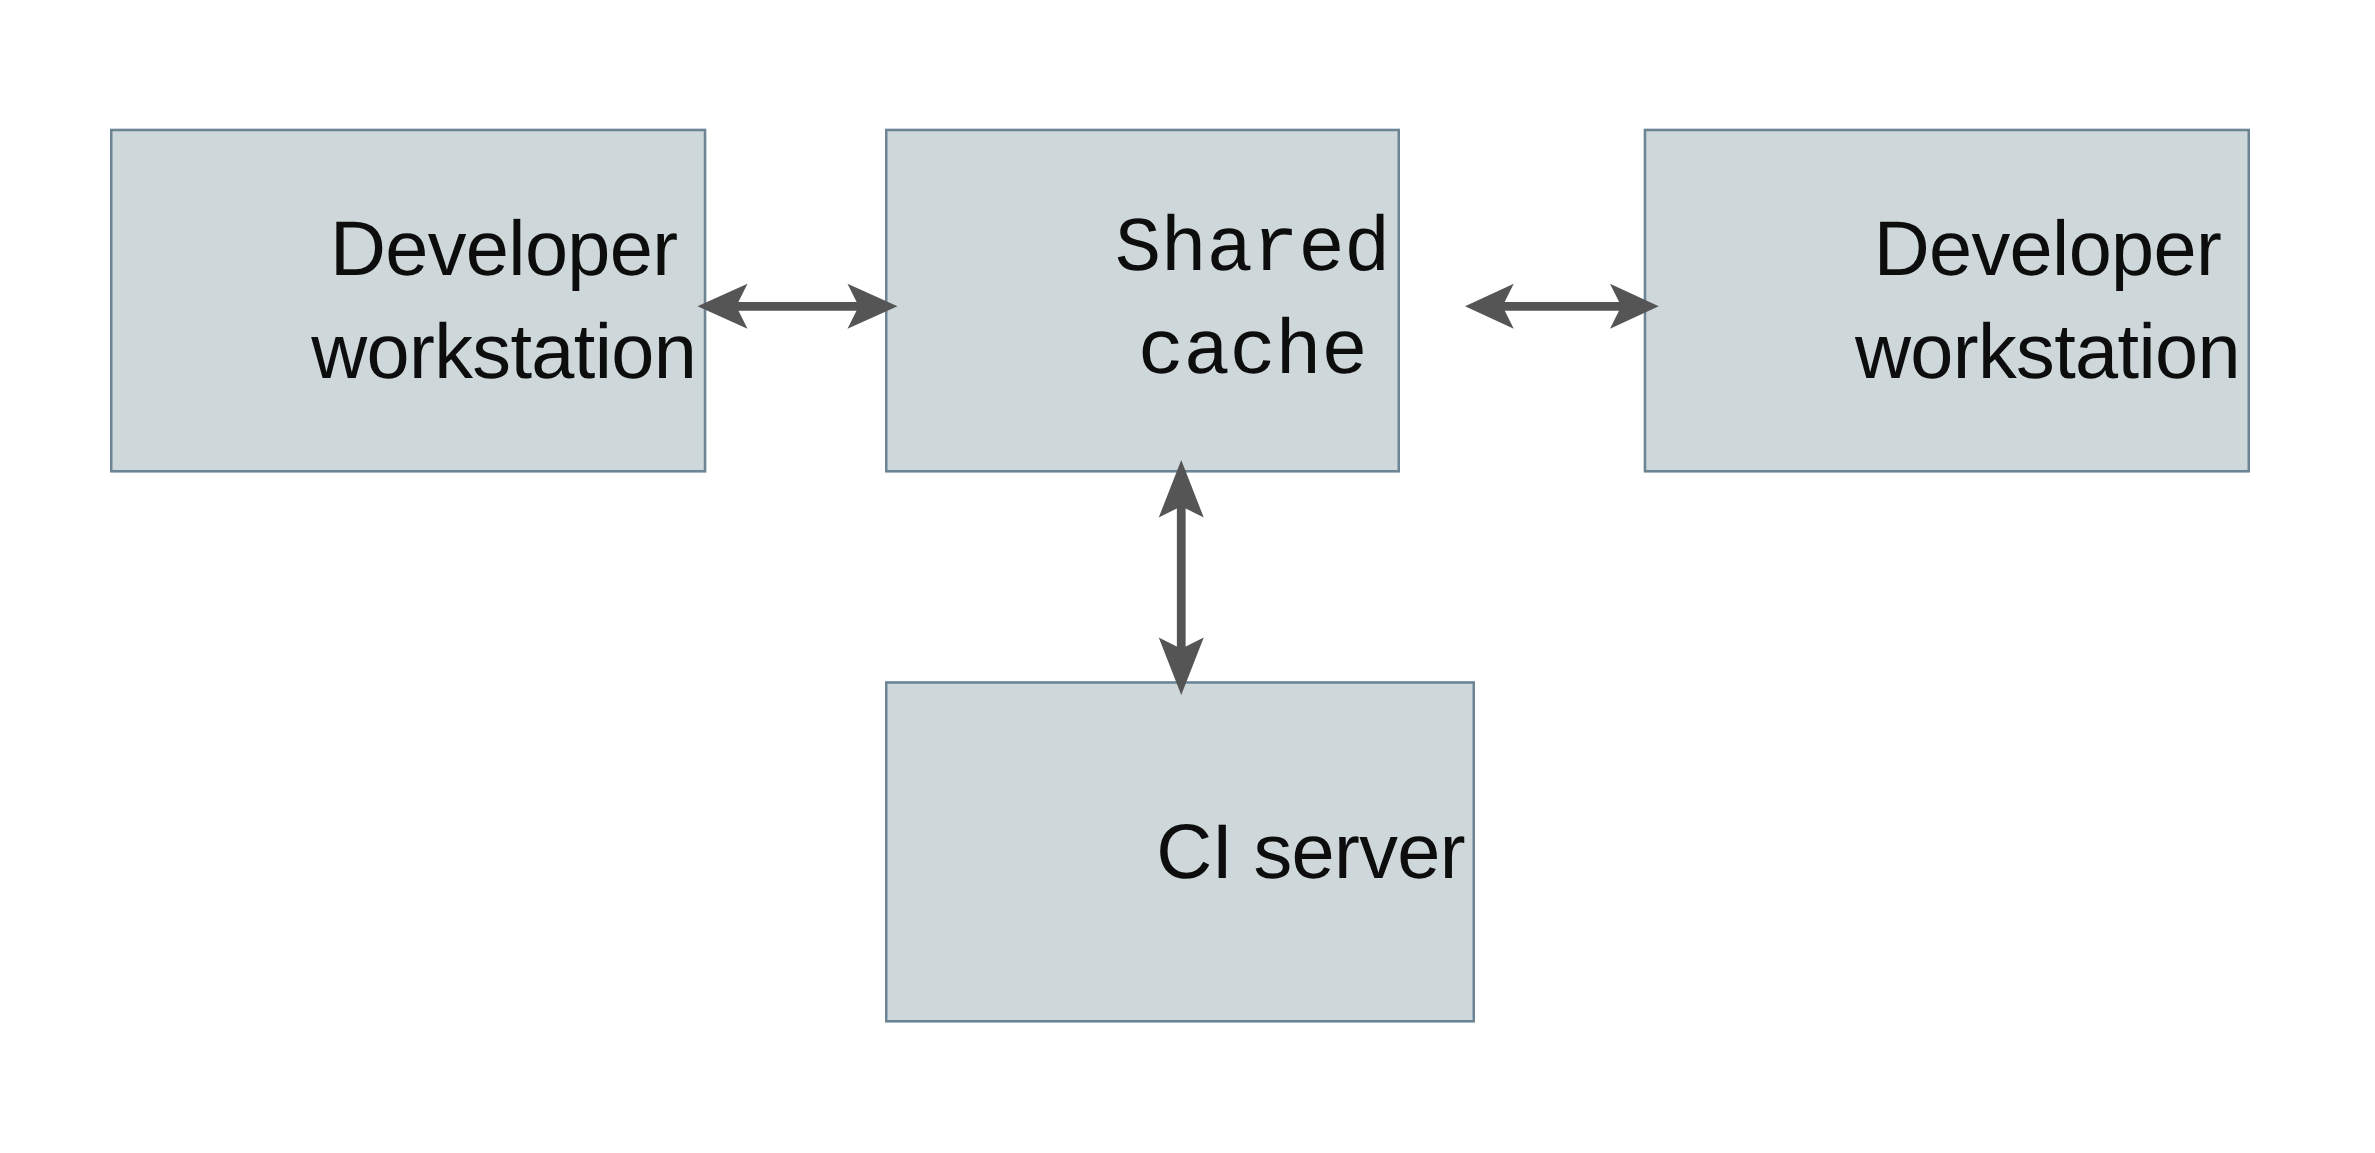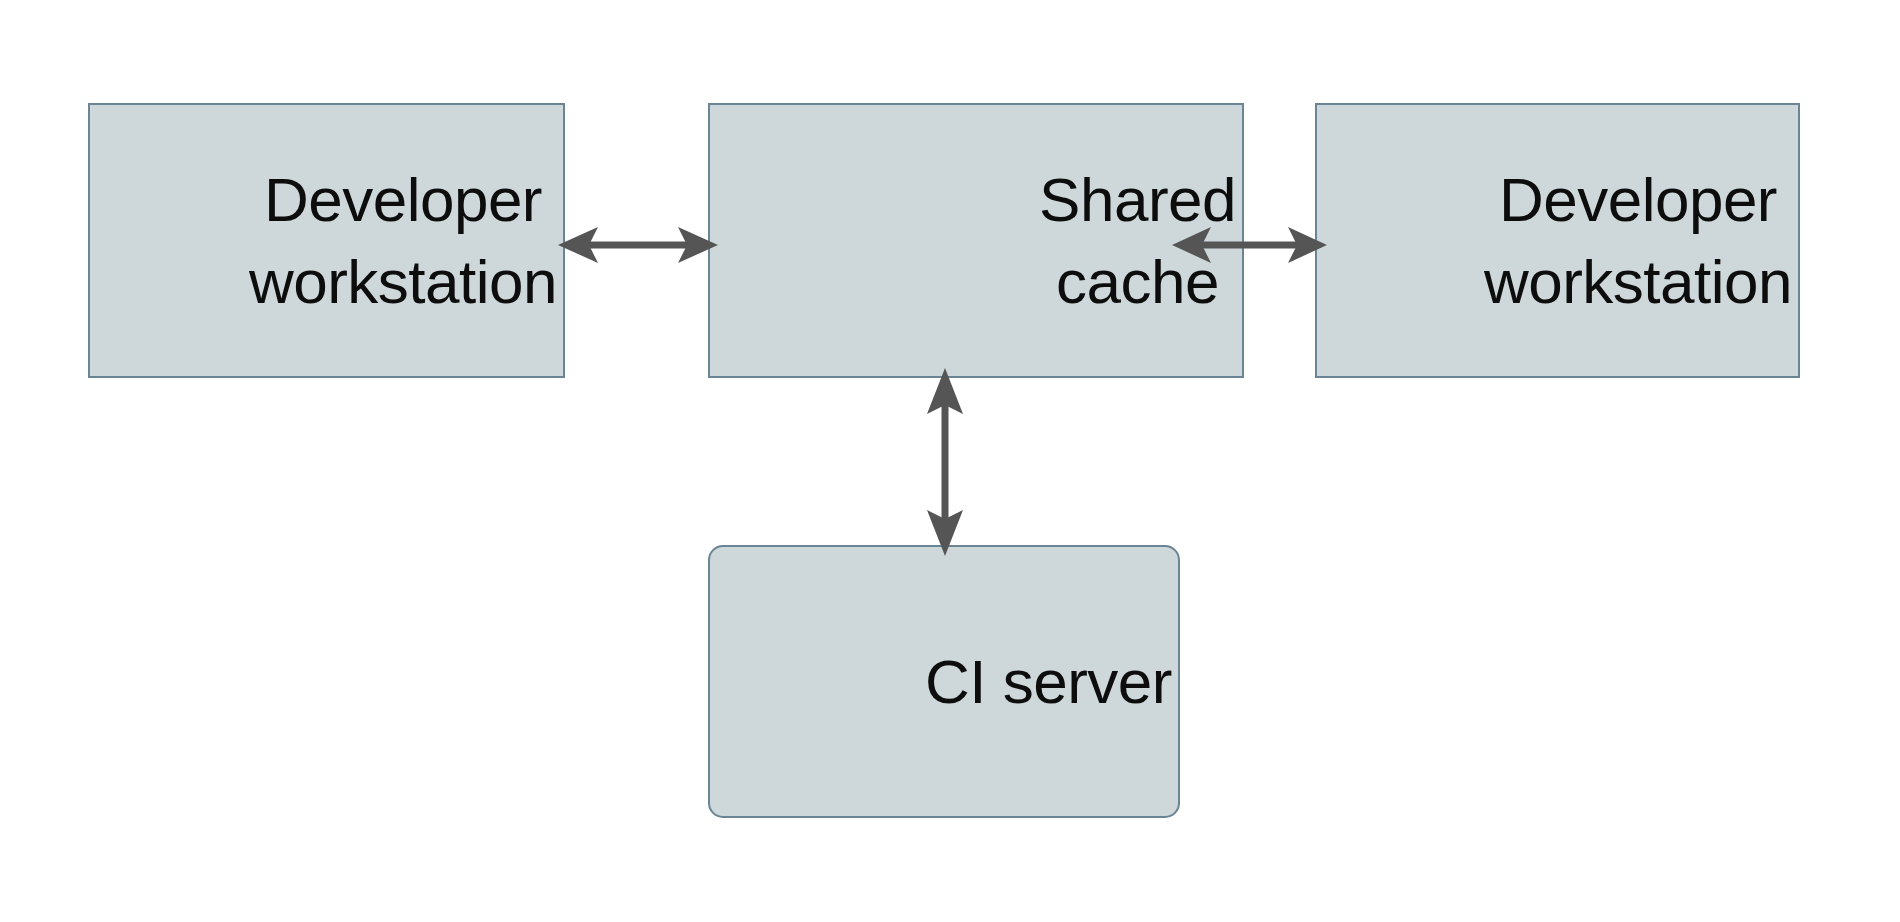--- a/index.html
+++ b/index.html
@@ -32,23 +32,23 @@
     font-size: 62px;
     line-height: 1.32;
     color: #0d0d0d;
     font-weight: 400;
     letter-spacing: -0.5px;
     white-space: pre-line;
     padding: 0 6px;
   }
   
   #node-dev-left   { left: 88px;   top: 103px; width: 477px; height: 275px; }
-  #node-cache      { left: 708px;  top: 103px; width: 536px; height: 275px; }
+  #node-cache      { left: 708px;  top: 103px; width: 412px; height: 275px; font-family: Liberation Mono, monospace; }
   #node-dev-right  { left: 1315px; top: 103px; width: 485px; height: 275px; }
-  #node-ci         { left: 708px;  top: 545px; width: 472px; height: 273px; border-radius: 15px; }
+  #node-ci         { left: 708px;  top: 545px; width: 472px; height: 273px; }
 
   
   .edge {
     position: absolute;
     overflow: visible;
   }
   #edge-left  { left: 558px;  top: 212px; width: 160px; height: 66px; }
   #edge-right { left: 1172px; top: 212px; width: 155px; height: 66px; }
   #edge-ci    { left: 912px;  top: 368px; width: 66px;  height: 188px; }
 

